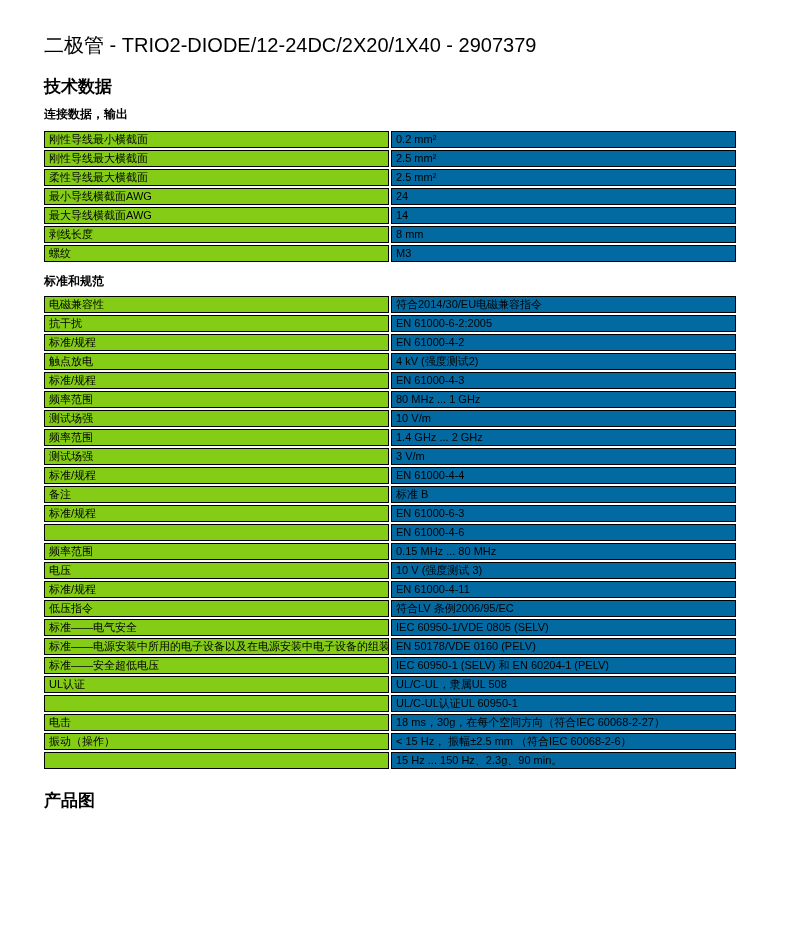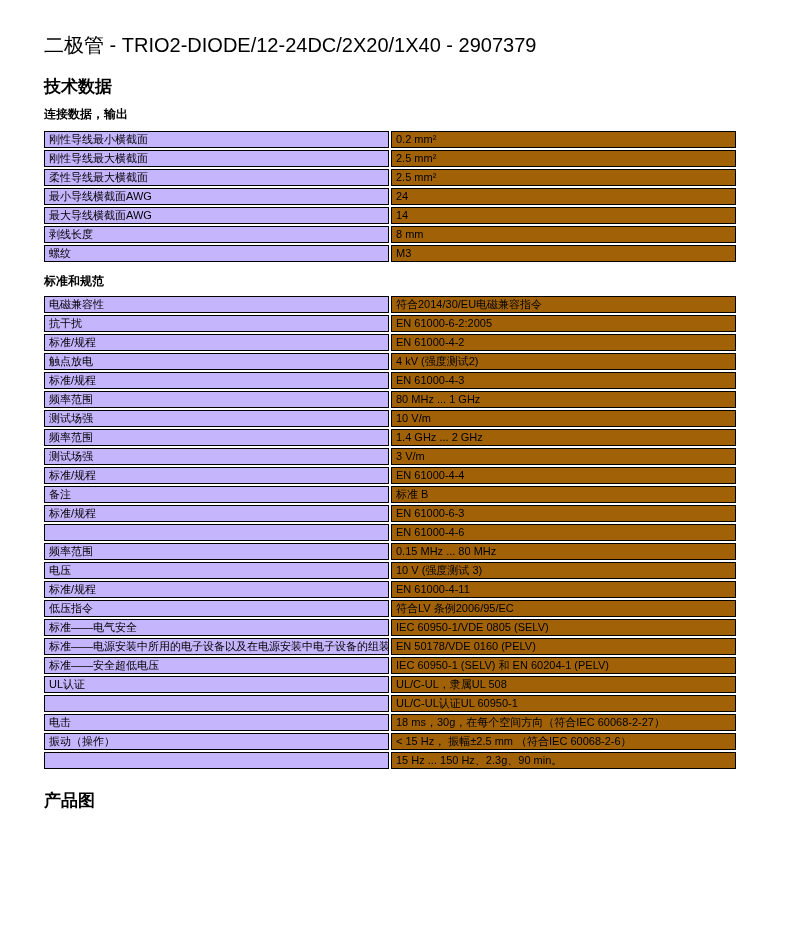--- a/index.html
+++ b/index.html
@@ -46,22 +46,22 @@
   }
   table.spec td {
     border: 1px solid #000000;
     font-size: 11px;
     line-height: 15px;
     padding: 0 4px;
     vertical-align: middle;
     white-space: nowrap;
     overflow: hidden;
   }
-  td.label-cell { background: #c4b5fd; width: 50%; }
-  td.value-cell { background: #a16207; width: 50%; }
+  td.label-cell { background: #84cc16; width: 50%; }
+  td.value-cell { background: #0369a1; width: 50%; }
 </style>
 </head>
 <body>
 
 <div class="page">
 
   <h1 class="doc-title">二极管 - TRIO2-DIODE/12-24DC/2X20/1X40 - 2907379</h1>
 
   <h2 class="section-heading tech">技术数据</h2>
 

